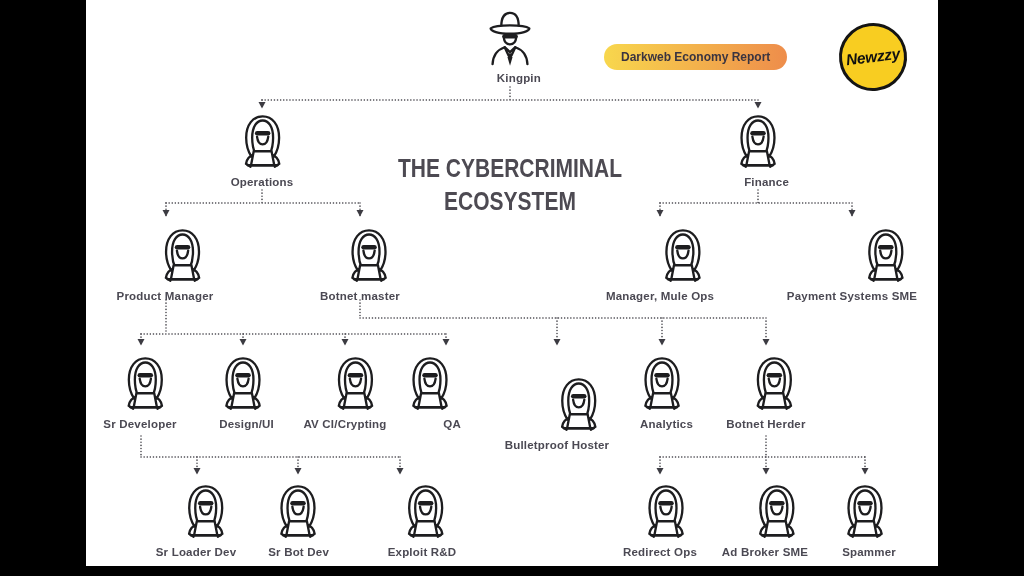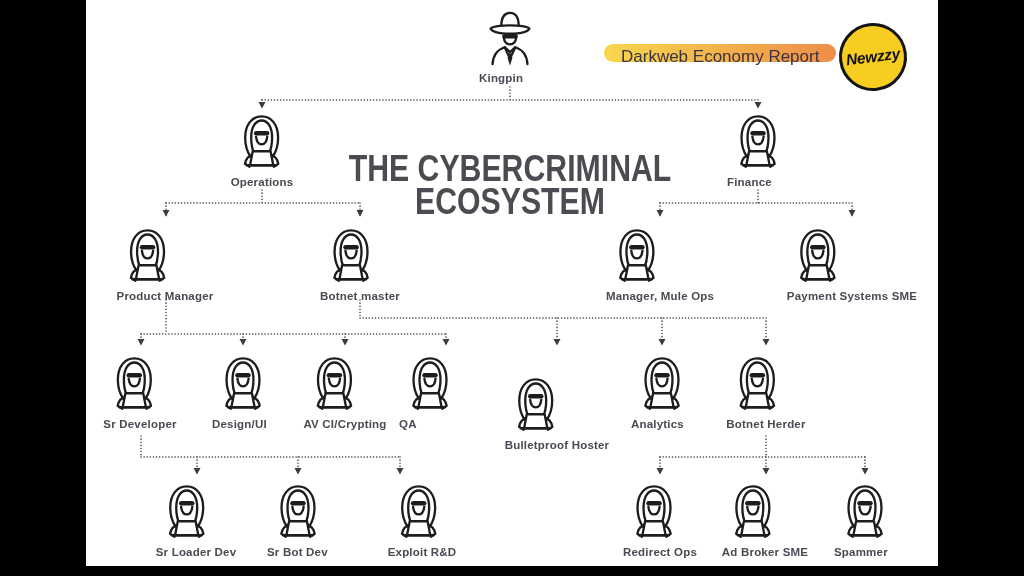--- a/index.html
+++ b/index.html
@@ -4,36 +4,36 @@
 <style>
   html,body{margin:0;padding:0}
   body{
     width:1024px;height:576px;position:relative;overflow:hidden;
     background:#000;font-family:"Liberation Sans",sans-serif;
   }
   .canvas{position:absolute;left:86px;top:0;width:852px;height:566px;background:#fff}
   .connectors{position:absolute;left:0;top:0;pointer-events:none}
   .dotted{stroke:#3c3b42;stroke-width:1.5;stroke-dasharray:0.1 3;stroke-linecap:round;fill:none}
 
-  .node{position:absolute;transform:translateX(-50%);display:flex;flex-direction:column;align-items:flex-start}
+  .node{position:absolute;transform:translateX(-50%);display:flex;flex-direction:column;align-items:flex-end}
   .node .label{
     margin-top:2px;font-weight:bold;font-size:11.5px;color:#4b4953;
     white-space:nowrap;letter-spacing:.2px;text-align:center;
   }
 
   .title{
     position:absolute;left:510px;top:152px;transform:translateX(-50%);
-    text-align:center;color:#4d4a52;font-weight:800;font-size:36px;line-height:33px;
+    text-align:center;color:#4d4a52;font-weight:800;font-size:25px;line-height:33px;
   }
   .title-inner{transform:scaleX(.84);transform-origin:center top;white-space:nowrap}
 
   .badge{
-    position:absolute;left:604px;top:44px;height:18px;line-height:26px;padding:0 17px;
+    position:absolute;left:604px;top:44px;height:26px;line-height:26px;padding:0 17px;
     border-radius:14px;background:linear-gradient(90deg,#f8d74d,#ee8d4b);
-    color:#3a3440;font-weight:normal;font-size:17px;white-space:nowrap;
+    color:#3a3440;font-weight:bold;font-size:12px;white-space:nowrap;
   }
   .logo{
     position:absolute;left:839px;top:23px;width:62px;height:62px;border-radius:50%;
     background:#f8cd21;border:3px solid #141414;display:flex;align-items:center;justify-content:center;
     color:#101010;font-weight:bold;font-style:italic;font-size:15.5px;letter-spacing:-.3px;
     transform:rotate(-7deg);
   }
 </style>
 </head>
 <body>

